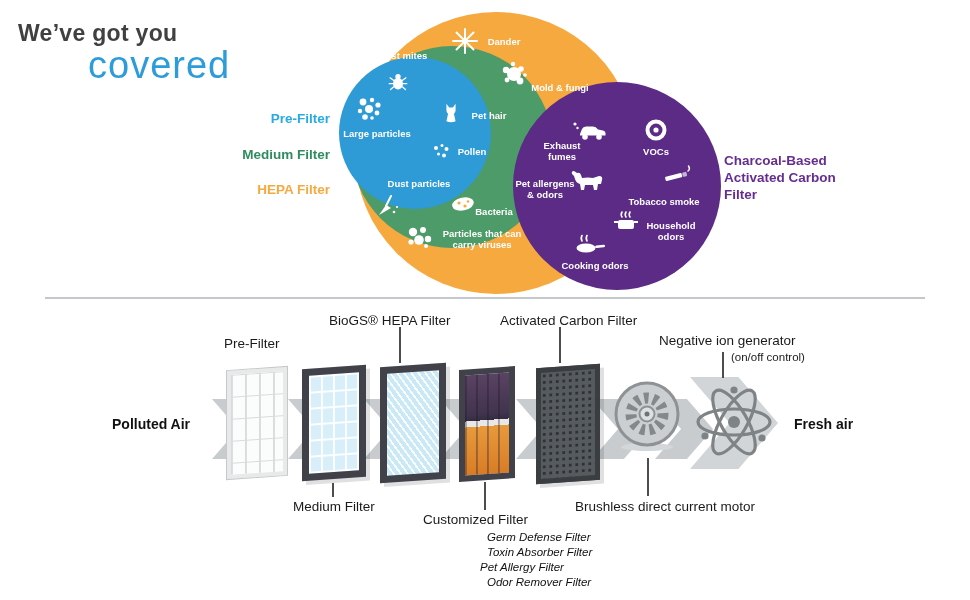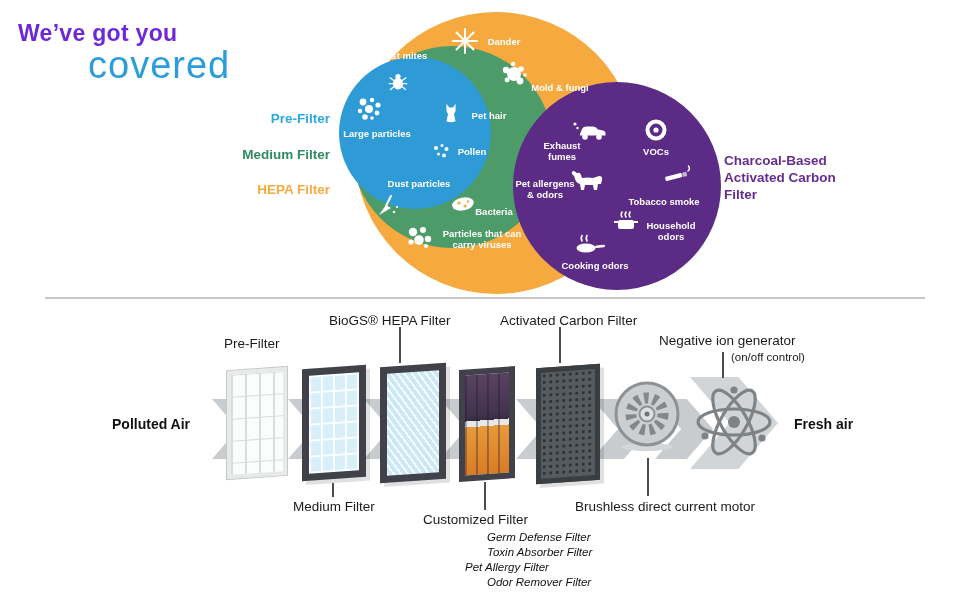--- a/index.html
+++ b/index.html
@@ -1,20 +1,20 @@
 <!DOCTYPE html>
 <html><head>
 <meta charset="utf-8">
 <style>
   html,body{margin:0;padding:0;background:#fff;}
   #stage{position:relative;width:970px;height:600px;background:#ffffff;
          font-family:"Liberation Sans",sans-serif;overflow:hidden;}
   .abs{position:absolute;}
   
-  .title-1{position:absolute;left:18px;top:20px;font-size:23px;font-weight:bold;color:#6d28d9;letter-spacing:.3px;}
+  .title-1{position:absolute;left:18px;top:20px;font-size:23px;font-weight:bold;color:#404040;letter-spacing:.3px;}
   .title-2{position:absolute;left:72px;top:44px;font-size:38px;font-weight:400;color:#2D9CDB;letter-spacing:1px;margin-left:16px;}
   
   .circle{position:absolute;border-radius:50%;}
   #circle-orange{left:355px;top:12px;width:282px;height:282px;background:#F5A93F;z-index:1;}
   #circle-green{left:351px;top:46px;width:202px;height:202px;background:#4C9B68;z-index:2;}
   #circle-blue{left:339px;top:57px;width:152px;height:152px;background:#2E9AD6;z-index:3;}
   #circle-purple{left:513px;top:82px;width:208px;height:208px;background:#5B2B85;z-index:4;}
   .vlabel{position:absolute;color:#fff;font-size:9.5px;font-weight:bold;text-align:center;line-height:11px;z-index:6;}
   .vicon{position:absolute;z-index:6;line-height:0;}
   .side-label{position:absolute;font-size:13.5px;font-weight:bold;z-index:6;}
@@ -286,16 +286,16 @@
 
   <div class="connector" style="left:399px;top:327px;height:36px;"></div>
   <div class="connector" style="left:559px;top:327px;height:36px;"></div>
   <div class="connector" style="left:722px;top:352px;height:26px;"></div>
   <div class="connector" style="left:332px;top:483px;height:14px;"></div>
   <div class="connector" style="left:484px;top:482px;height:28px;"></div>
   <div class="connector" style="left:647px;top:458px;height:38px;"></div>
 
   <div class="sub" style="left:487px;top:531px;">Germ Defense Filter</div>
   <div class="sub" style="left:487px;top:546px;">Toxin Absorber Filter</div>
-  <div class="sub" style="left:465px;top:561px;">Pet Allergy Filter</div>
+  <div class="sub" style="left:480px;top:561px;">Pet Allergy Filter</div>
   <div class="sub" style="left:487px;top:576px;">Odor Remover Filter</div>
 
 </div>
 
 </body></html>

